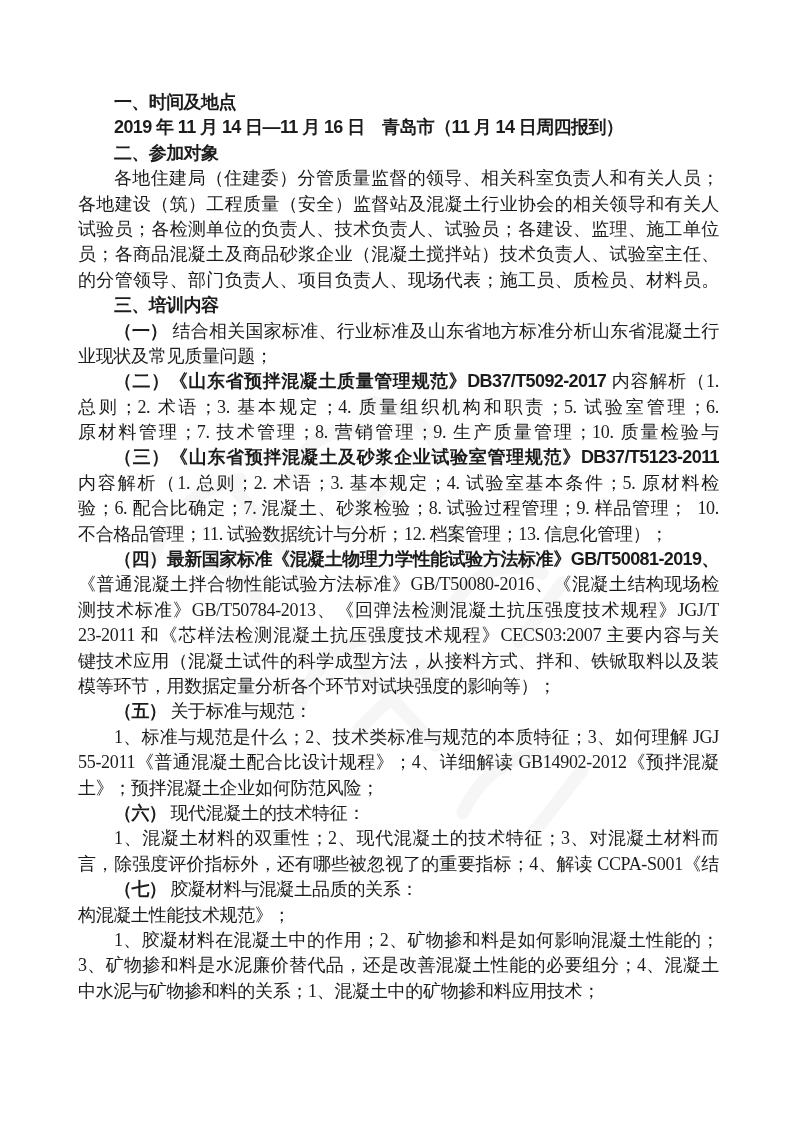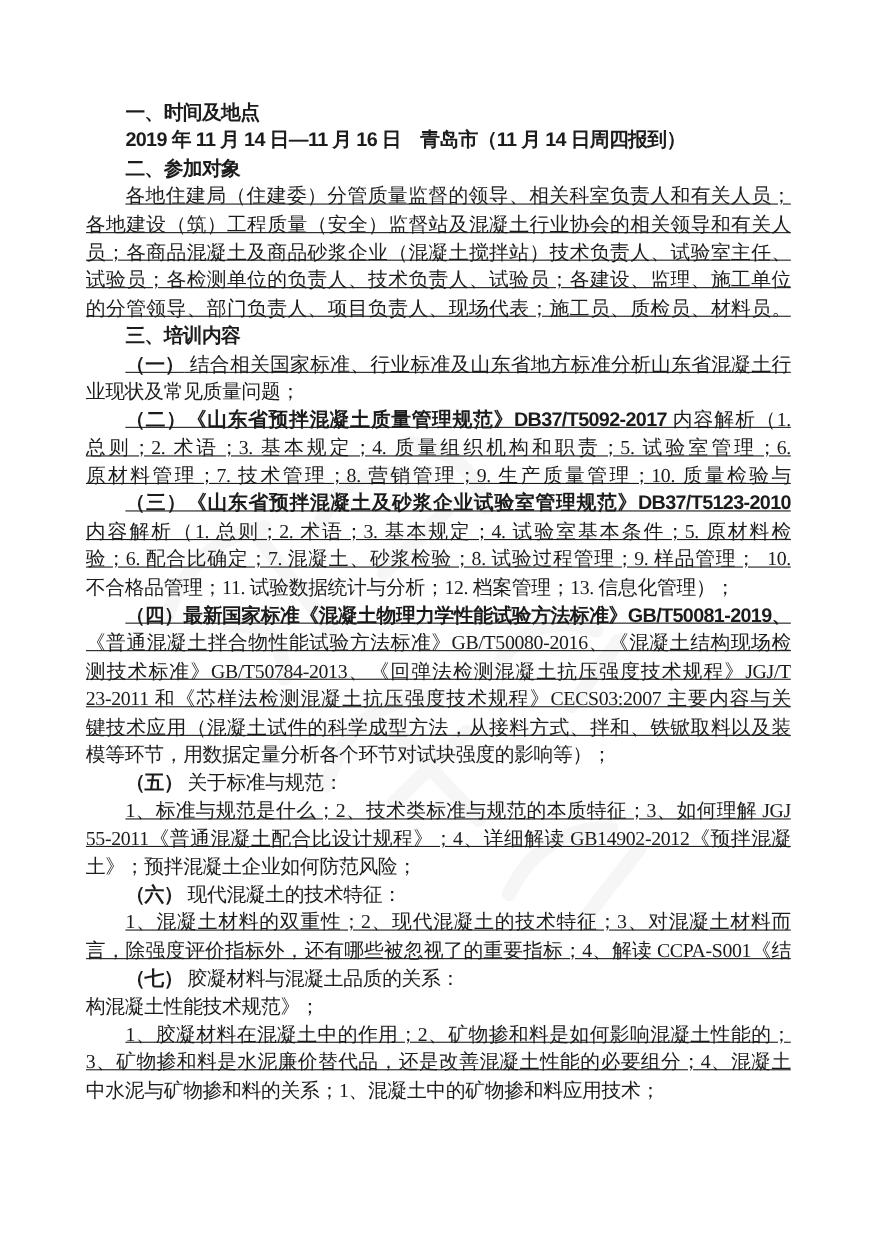--- a/index.html
+++ b/index.html
@@ -39,21 +39,20 @@
     font-size: 18px;
     letter-spacing: -0.3px;
     overflow: hidden;
     white-space: pre-wrap;
     box-sizing: border-box;
   }
   .line.indent { padding-left: 36px; }
   .line.just {
     text-align: justify;
     text-align-last: justify;
-    text-decoration: underline;
   }
   .r {
     font-family: "Liberation Serif", "DejaVu Serif", serif;
     font-weight: 400;
   }
   .b {
     font-family: "Liberation Sans", "DejaVu Sans", sans-serif;
     font-weight: 700;
     letter-spacing: -0.6px;
   }
@@ -82,30 +81,30 @@
       </g>
     </svg>
   </div>
 
   <div class="doc-body">
       <div class="line indent"><span class="b">一、时间及地点</span></div>
       <div class="line indent"><span class="b">2019 年 11 月 14 日—11 月 16 日　青岛市（11 月 14 日周四报到）</span></div>
       <div class="line indent"><span class="b">二、参加对象</span></div>
       <div class="line indent just"><span class="r">各地住建局（住建委）分管质量监督的领导、相关科室负责人和有关人员；</span></div>
       <div class="line just"><span class="r">各地建设（筑）工程质量（安全）监督站及混凝土行业协会的相关领导和有关人</span></div>
+      <div class="line just"><span class="r">试验员；各检测单位的负责人、技术负责人、试验员；各建设、监理、施工单位</span></div>
       <div class="line just"><span class="r">员；各商品混凝土及商品砂浆企业（混凝土搅拌站）技术负责人、试验室主任、</span></div>
-      <div class="line just"><span class="r">试验员；各检测单位的负责人、技术负责人、试验员；各建设、监理、施工单位</span></div>
       <div class="line just"><span class="r">的分管领导、部门负责人、项目负责人、现场代表；施工员、质检员、材料员。</span></div>
       <div class="line indent"><span class="b">三、培训内容</span></div>
       <div class="line indent just"><span class="b">（一）</span><span class="r"> 结合相关国家标准、行业标准及山东省地方标准分析山东省混凝土行</span></div>
       <div class="line"><span class="r">业现状及常见质量问题；</span></div>
       <div class="line indent just"><span class="b">（二）《山东省预拌混凝土质量管理规范》DB37/T5092-2017</span><span class="r"> 内容解析（1.</span></div>
       <div class="line just"><span class="r">总则；2. 术语；3. 基本规定；4. 质量组织机构和职责；5. 试验室管理；6.</span></div>
       <div class="line just"><span class="r">原材料管理；7. 技术管理；8. 营销管理；9. 生产质量管理；10. 质量检验与</span></div>
-      <div class="line indent just"><span class="b">（三）《山东省预拌混凝土及砂浆企业试验室管理规范》DB37/T5123-2010</span></div>
+      <div class="line indent just"><span class="b">（三）《山东省预拌混凝土及砂浆企业试验室管理规范》DB37/T5123-2011</span></div>
       <div class="line just"><span class="r">内容解析（1. 总则；2. 术语；3. 基本规定；4. 试验室基本条件；5. 原材料检</span></div>
       <div class="line just"><span class="r">验；6. 配合比确定；7. 混凝土、砂浆检验；8. 试验过程管理；9. 样品管理；  10.</span></div>
       <div class="line"><span class="r">不合格品管理；11. 试验数据统计与分析；12. 档案管理；13. 信息化管理）；</span></div>
       <div class="line indent just"><span class="b">（四）最新国家标准《混凝土物理力学性能试验方法标准》GB/T50081-2019、</span></div>
       <div class="line just"><span class="r">《普通混凝土拌合物性能试验方法标准》GB/T50080-2016、《混凝土结构现场检</span></div>
       <div class="line just"><span class="r">测技术标准》GB/T50784-2013、《回弹法检测混凝土抗压强度技术规程》JGJ/T</span></div>
       <div class="line just"><span class="r">23-2011 和《芯样法检测混凝土抗压强度技术规程》CECS03:2007 主要内容与关</span></div>
       <div class="line just"><span class="r">键技术应用（混凝土试件的科学成型方法，从接料方式、拌和、铁锨取料以及装</span></div>
       <div class="line"><span class="r">模等环节，用数据定量分析各个环节对试块强度的影响等）；</span></div>
       <div class="line indent"><span class="b">（五）</span><span class="r"> 关于标准与规范：</span></div>

